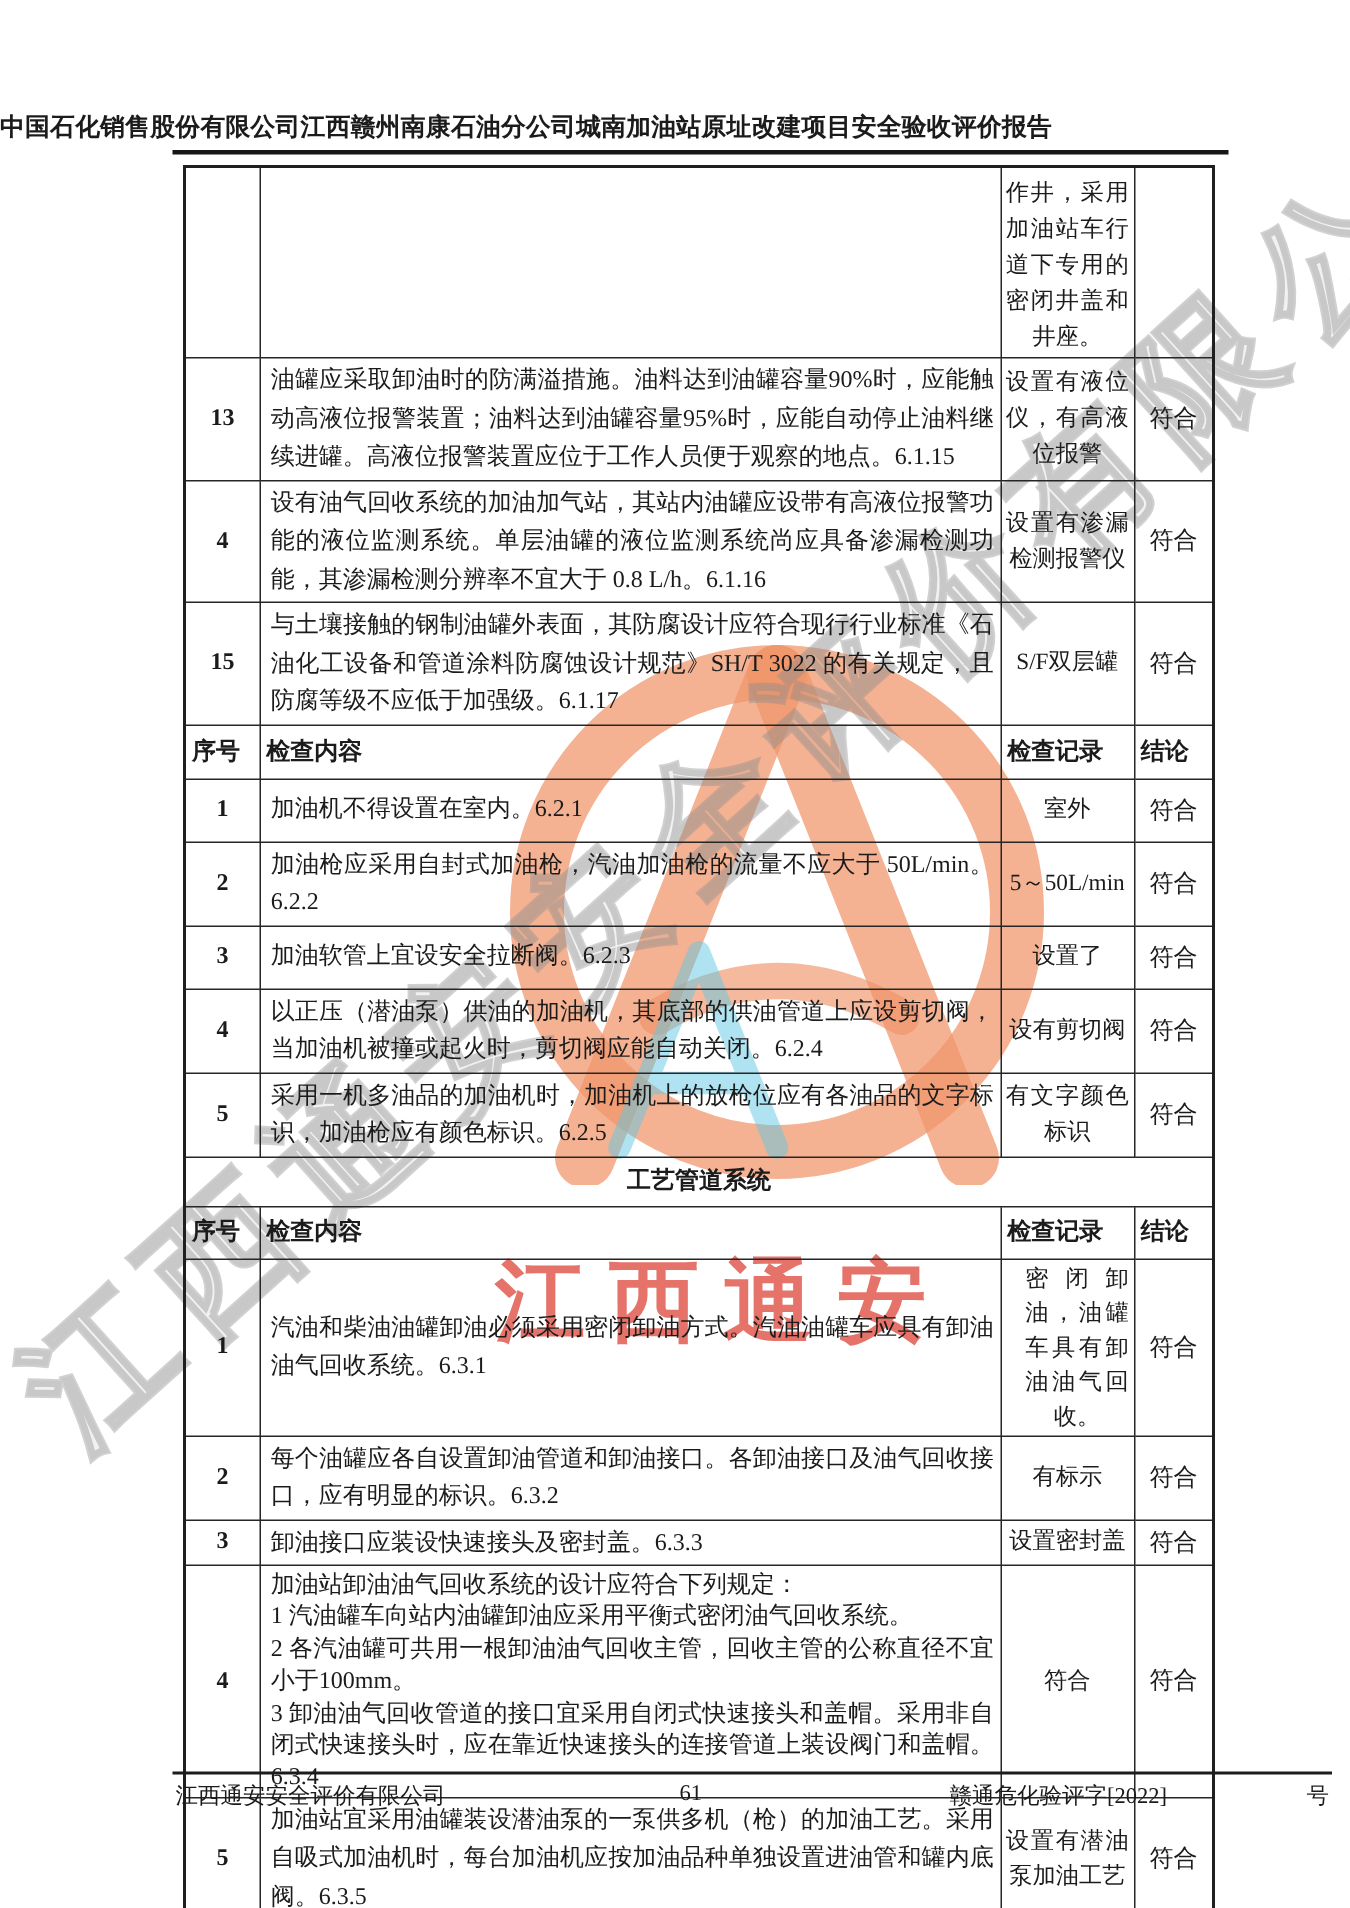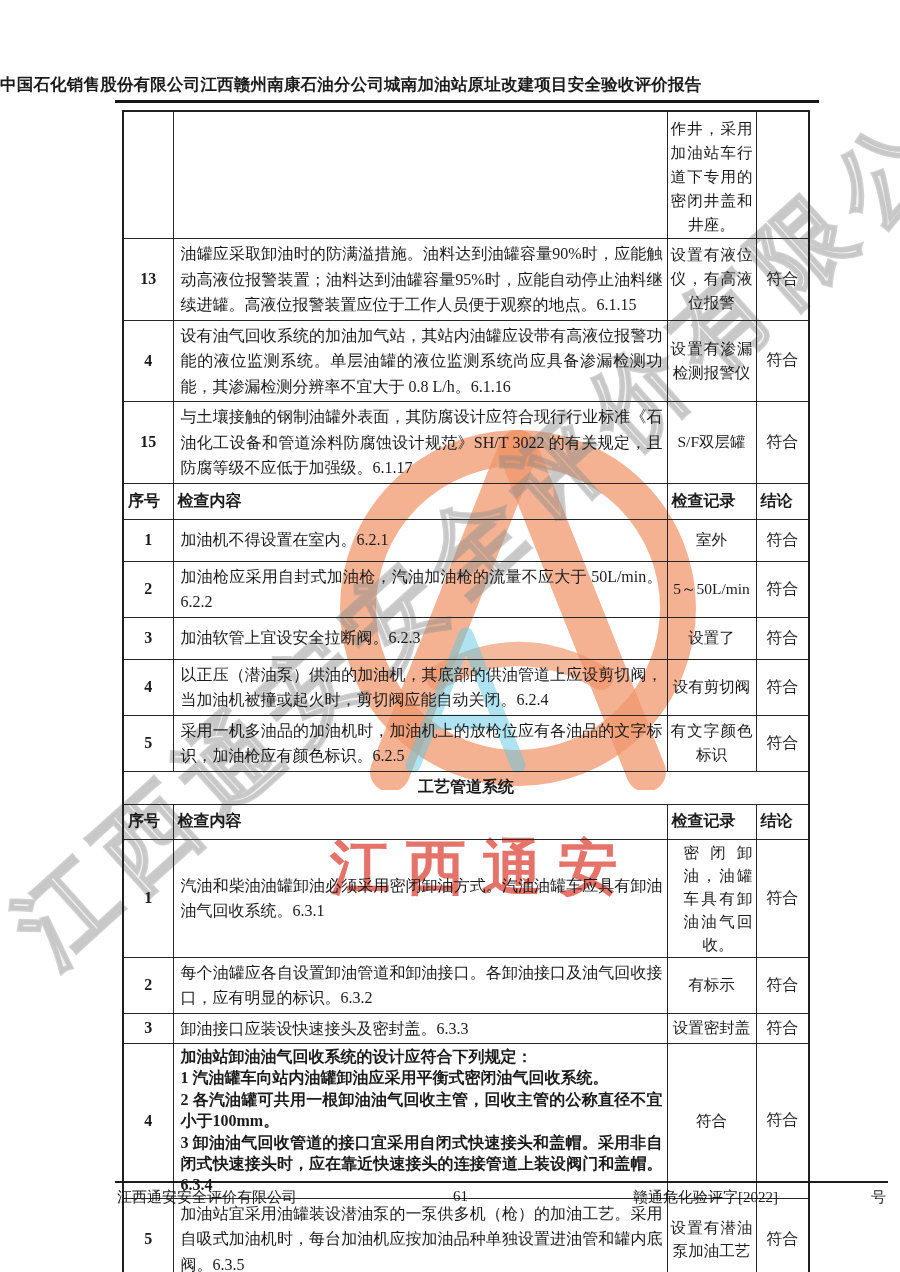--- a/index.html
+++ b/index.html
@@ -179,21 +179,21 @@
         <td class="result-cell">符合</td>
       </tr>
       <tr style="height: 24px;">
         <td class="no-cell">3</td>
         <td class="content-cell">卸油接口应装设快速接头及密封盖。6.3.3</td>
         <td class="record-cell">设置密封盖</td>
         <td class="result-cell">符合</td>
       </tr>
       <tr style="height: 128px;">
         <td class="no-cell">4</td>
-        <td class="content-cell" style="line-height: 21.4px; font-weight: bold;">加油站卸油油气回收系统的设计应符合下列规定：
+        <td class="content-cell" style="line-height: 21.4px;">加油站卸油油气回收系统的设计应符合下列规定：
 1 汽油罐车向站内油罐卸油应采用平衡式密闭油气回收系统。
 2 各汽油罐可共用一根卸油油气回收主管，回收主管的公称直径不宜小于100mm。
 3 卸油油气回收管道的接口宜采用自闭式快速接头和盖帽。采用非自闭式快速接头时，应在靠近快速接头的连接管道上装设阀门和盖帽。6.3.4</td>
         <td class="record-cell">符合</td>
         <td class="result-cell">符合</td>
       </tr>
       <tr style="height: 50px;">
         <td class="no-cell">5</td>
         <td class="content-cell">加油站宜采用油罐装设潜油泵的一泵供多机（枪）的加油工艺。采用自吸式加油机时，每台加油机应按加油品种单独设置进油管和罐内底阀。6.3.5</td>
         <td class="record-cell" style="line-height: 23px;">设置有潜油泵加油工艺</td>

